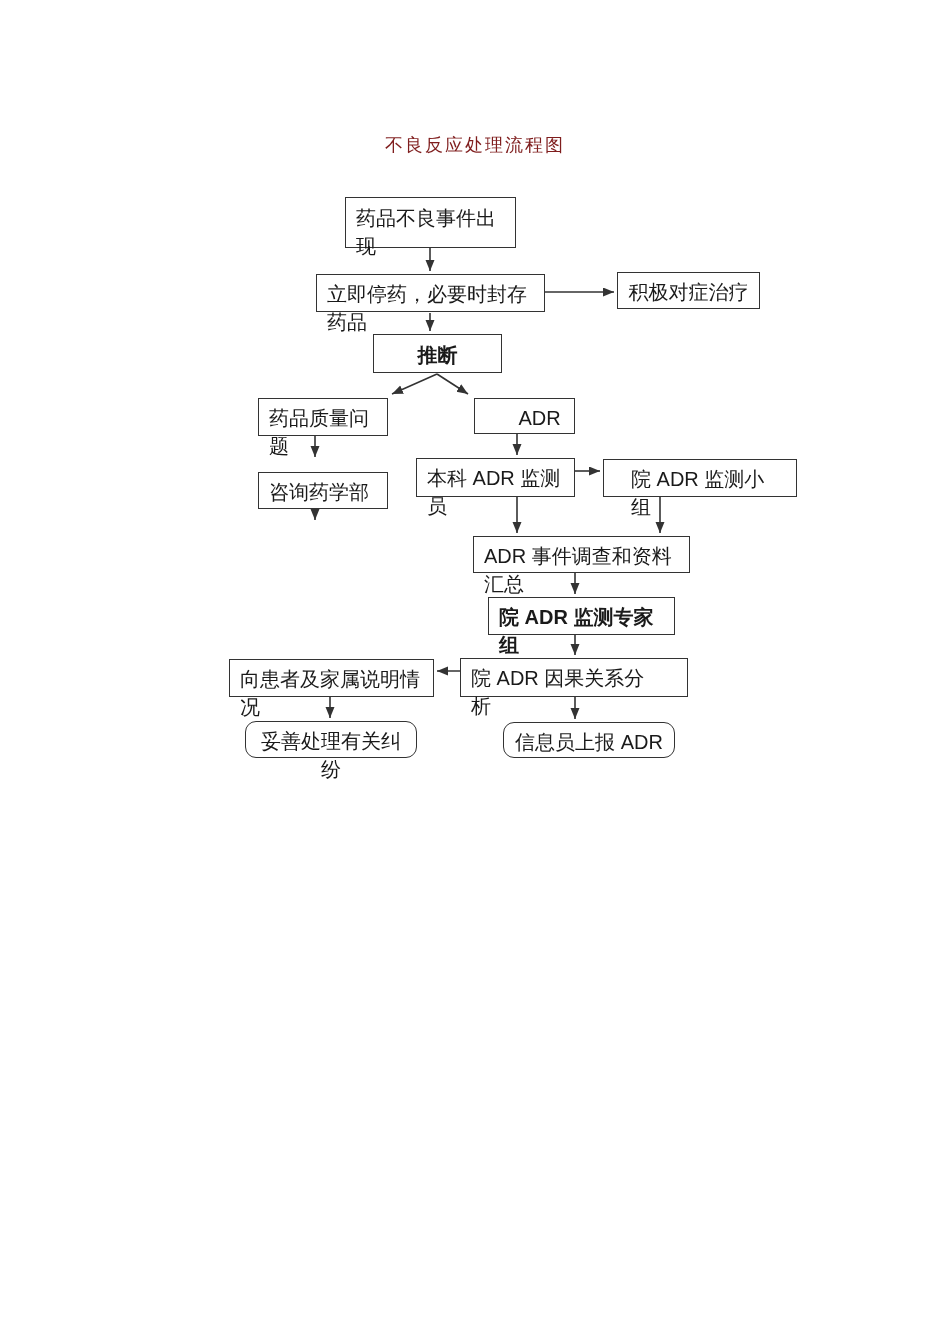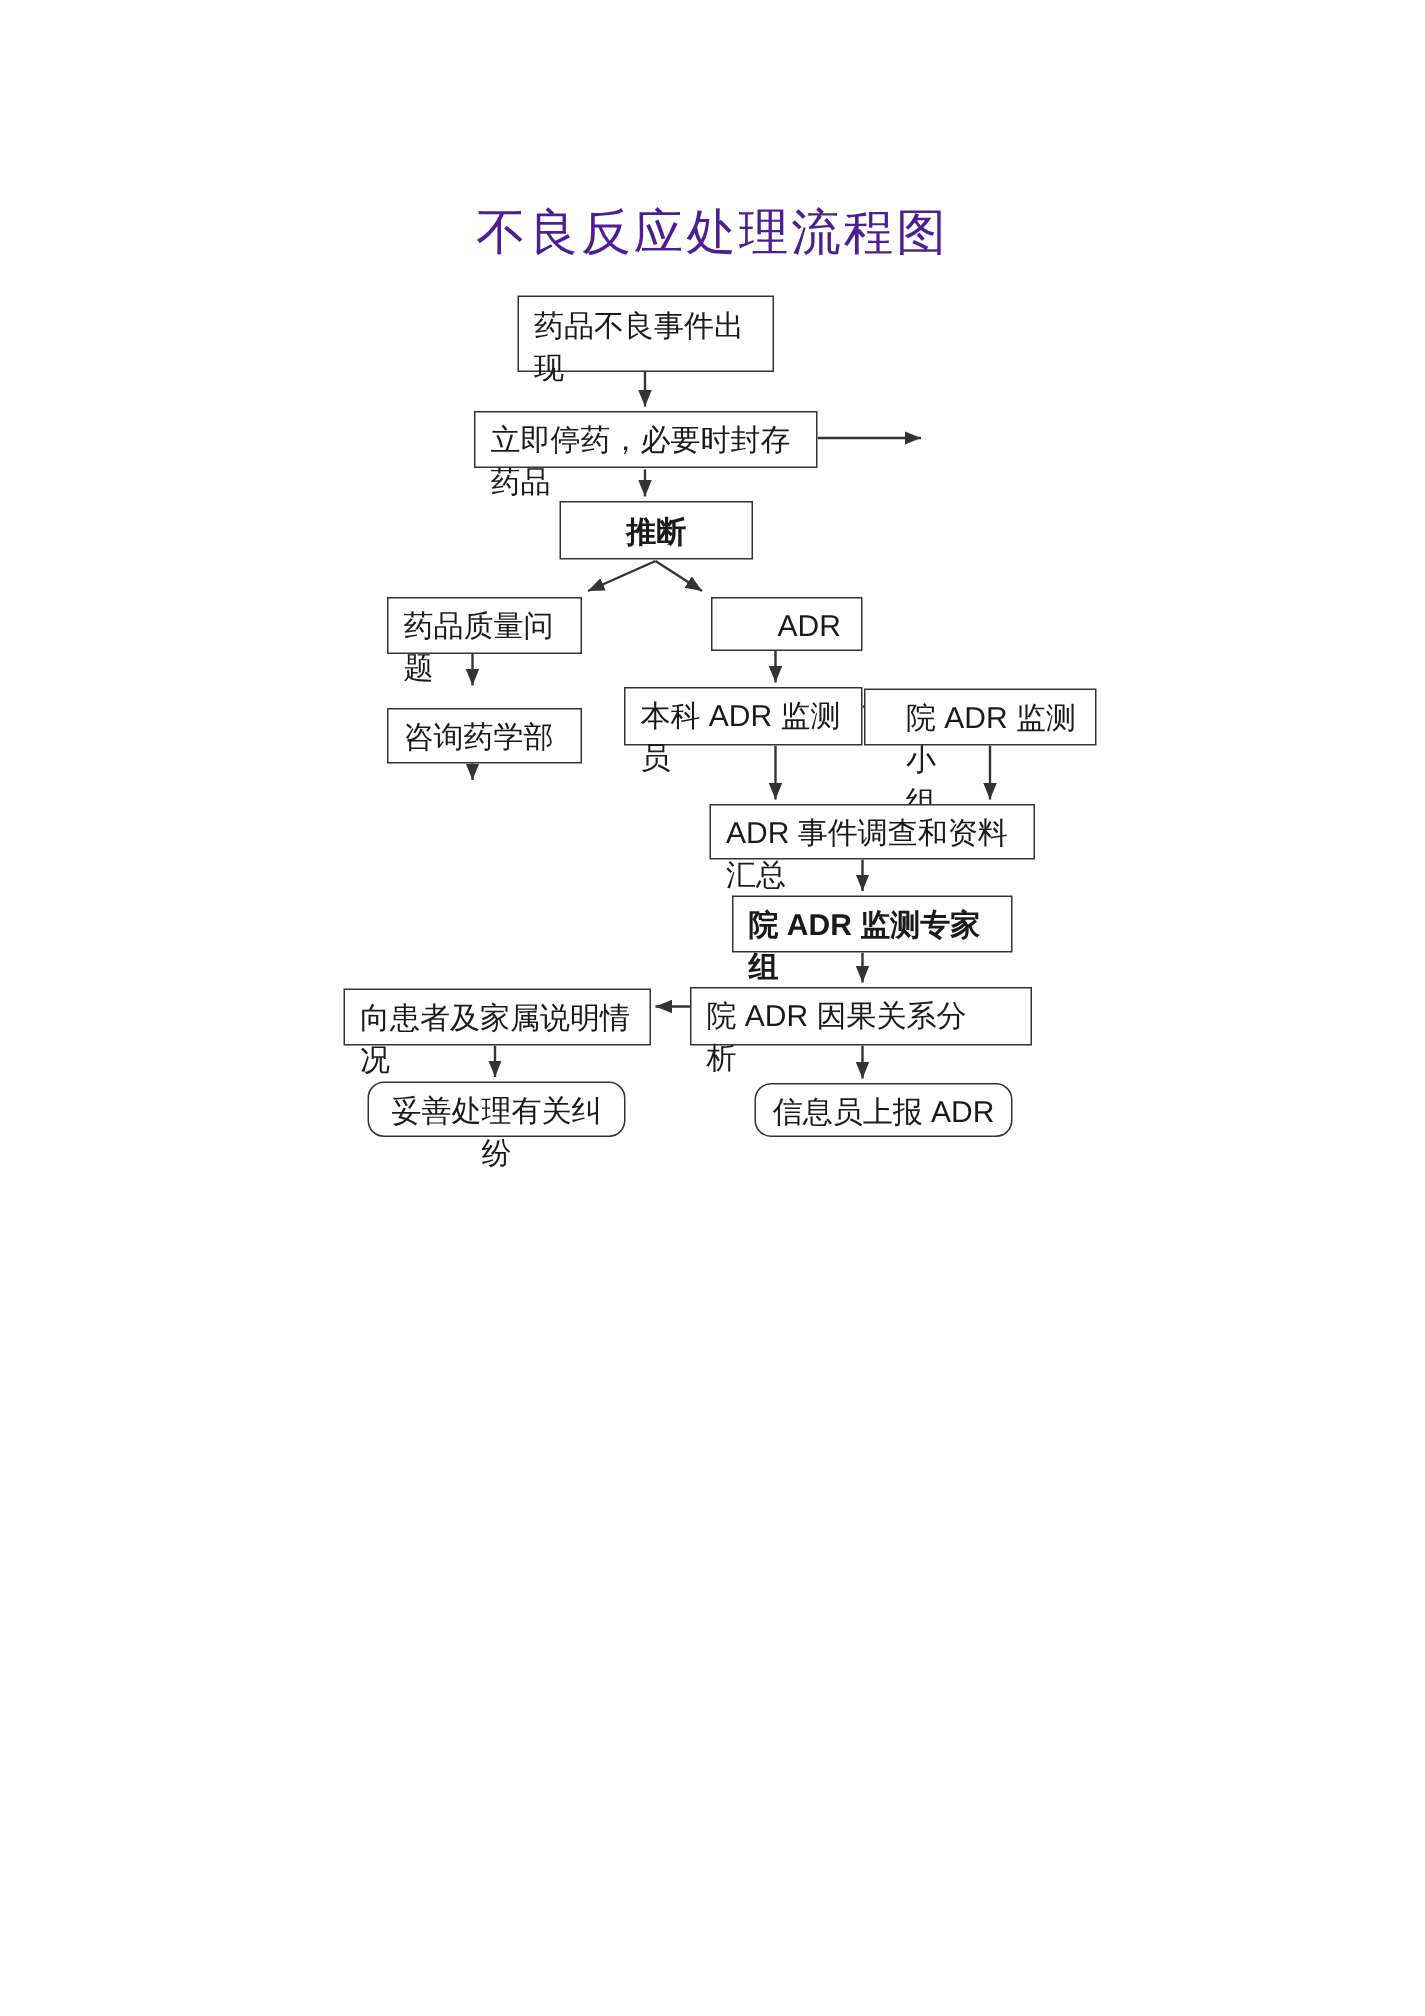--- a/index.html
+++ b/index.html
@@ -16,24 +16,24 @@
     color: #1a1a1a;
     overflow: hidden;
   }
   #title {
     position: absolute;
     left: 0;
     right: 0;
     top: 133px;
     text-align: center;
     font-family: "Liberation Serif", "DejaVu Serif", serif;
-    font-size: 33px;
+    font-size: 18px;
     font-weight: 400;
     letter-spacing: 2px;
-    color: #4c1d95;
+    color: #7f1d1d;
   }
   #arrows {
     position: absolute;
     left: 0;
     top: 0;
     width: 950px;
     height: 1344px;
     pointer-events: none;
   }
   .node {
@@ -91,34 +91,35 @@
       <line x1="330" y1="697" x2="330" y2="718" marker-end="url(#ah)"></line>
     </g>
   </svg>
 
   <div class="node" style="left:345px; top:197px; width:171px; height:51px; padding-top:6px;">药品不良事件出
 现</div>
 
   <div class="node" style="left:316px; top:274px; width:229px; height:38px;">立即停药，必要时封存
 药品</div>
 
+  <div class="node center" style="left:617px; top:272px; width:143px; height:37px;">积极对症治疗</div>
 
   <div class="node center bold" style="left:373px; top:334px; width:129px; height:39px; padding-top:6px;">推断</div>
 
   <div class="node" style="left:258px; top:398px; width:130px; height:38px;">药品质量问
 题</div>
 
   <div class="node center" style="left:474px; top:398px; width:101px; height:36px;padding-left:32px;">ADR</div>
 
   <div class="node" style="left:258px; top:472px; width:130px; height:37px;">咨询药学部</div>
 
   <div class="node" style="left:416px; top:458px; width:159px; height:39px;">本科 ADR 监测
 员</div>
 
-  <div class="node" style="left:576px; top:459px; width:155px; height:38px;padding-left:27px;">院 ADR 监测小
+  <div class="node" style="left:603px; top:459px; width:194px; height:38px;padding-left:27px;">院 ADR 监测小
 组</div>
 
 
   <div class="node" style="left:473px; top:536px; width:217px; height:37px;">ADR 事件调查和资料
 汇总</div>
 
   <div class="node" style="left:488px; top:597px; width:187px; height:38px;font-weight:bold;">院 ADR 监测专家
 组</div>
 
   <div class="node" style="left:460px; top:658px; width:228px; height:39px;">院 ADR 因果关系分

